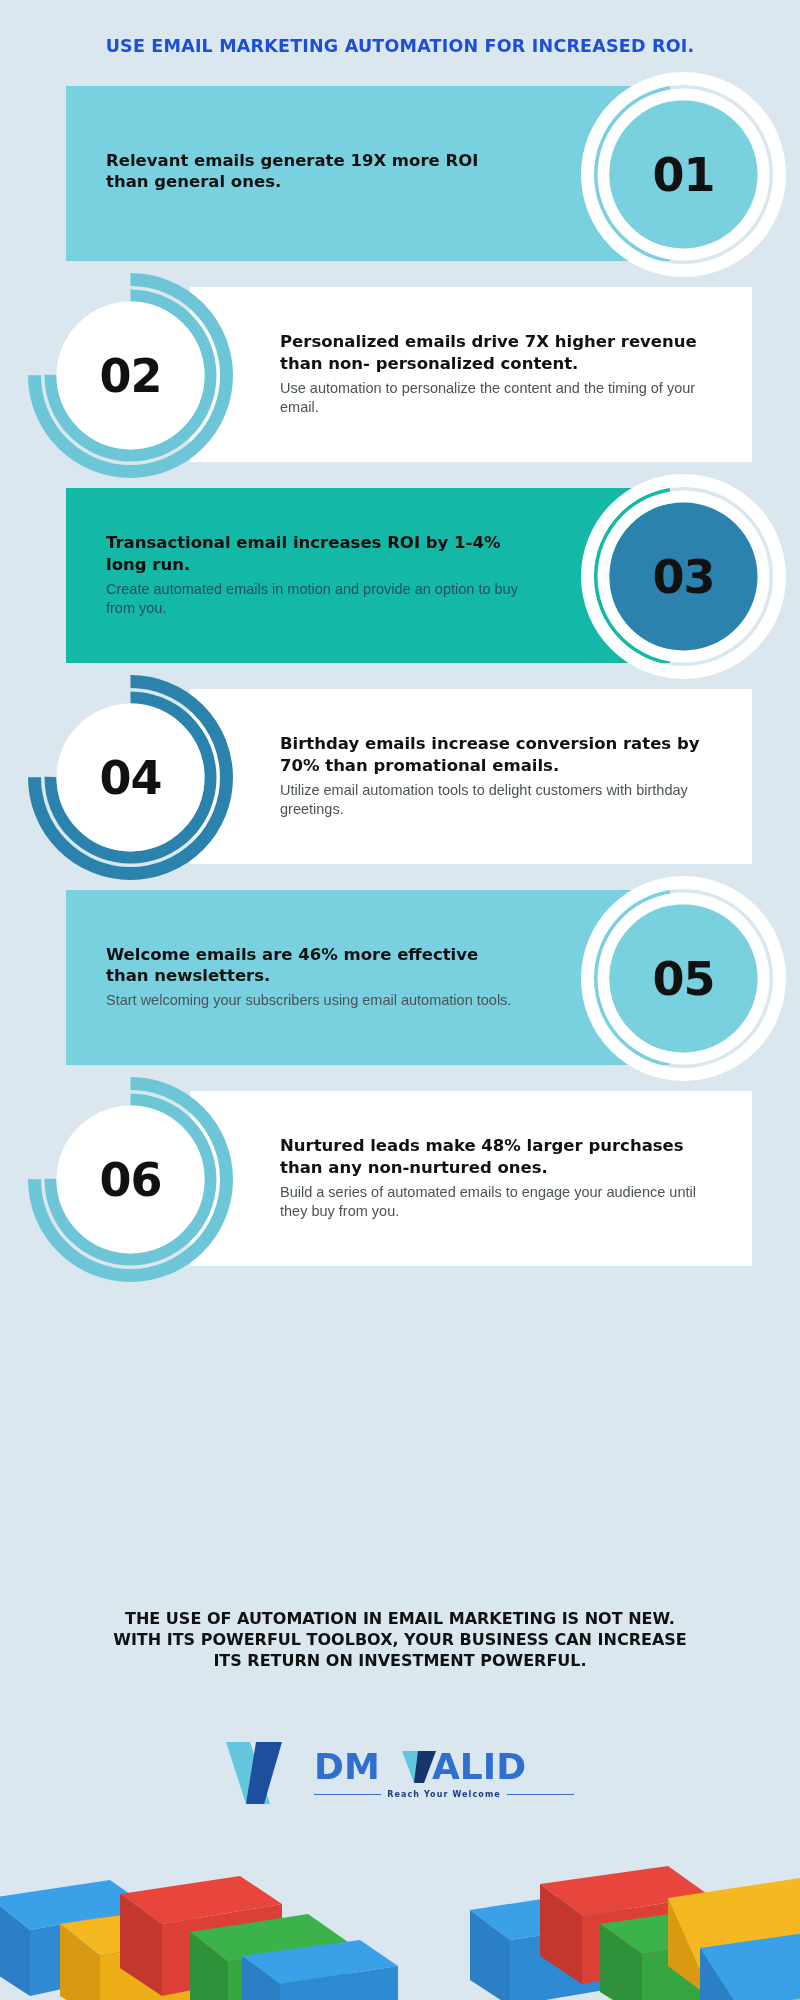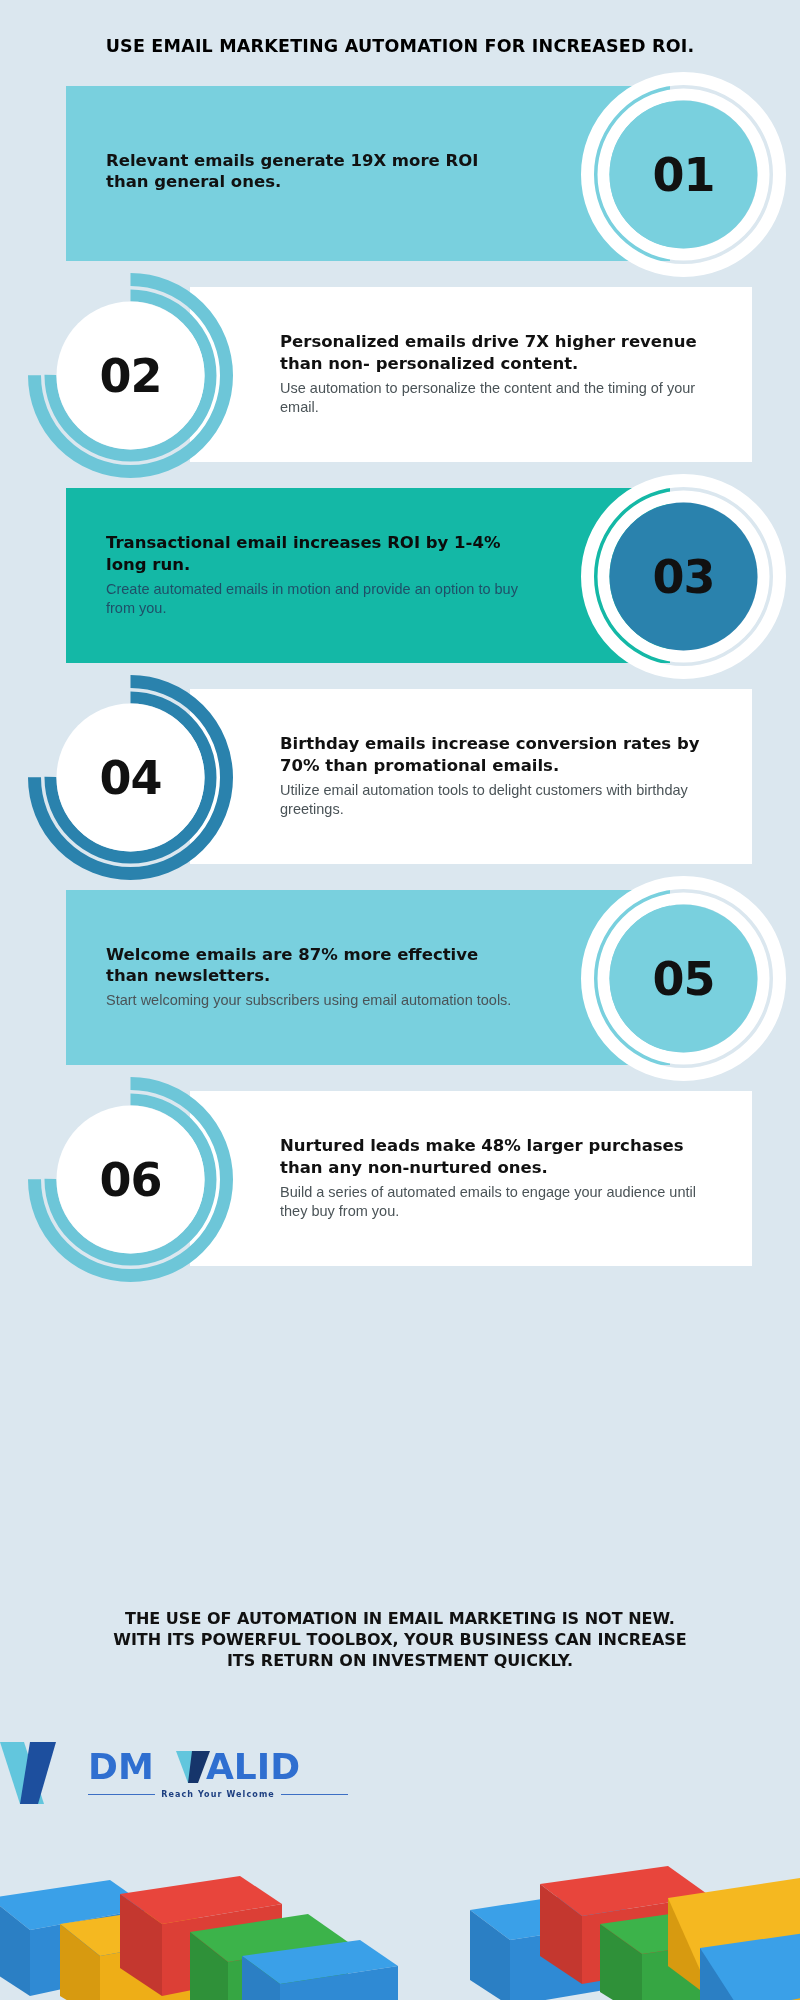--- a/index.html
+++ b/index.html
@@ -13,21 +13,21 @@
 
   
   .header {
     padding:36px 0 0 0;
     text-align:center;
   }
   .header-title {
     font-size:17.5px;
     font-weight:bold;
     letter-spacing:0.2px;
-    color:#000000;
+    color:#1d4ed8;
     font-family:"DejaVu Sans", sans-serif;
   }
 
   
   .cards { position:relative; margin-top:30px; }
 
   .card {
     position:relative;
     height:175px;
     margin-bottom:26px;
@@ -112,21 +112,21 @@
     color:#111;
     font-family:"DejaVu Sans", sans-serif;
   }
 
   
   .logo-wrap {
     position:absolute;
     left:0; right:0;
     top:1742px;
     display:flex;
-    justify-content:flex-start;
+    justify-content:center;
     align-items:center;
     gap:14px;
   }
   .logo-mark { width:74px; height:62px; }
   .logo-txt { position:relative; }
   .logo-word { display:block; }
   .logo-tag {
     display:flex;
     align-items:center;
     gap:6px;
@@ -221,21 +221,21 @@
         <circle cx="102.5" cy="102.5" r="80" fill="none" stroke="#2a82ad" stroke-width="12" stroke-dasharray="377 126" transform="rotate(-90 102.5 102.5)"></circle>
         <circle cx="102.5" cy="102.5" r="74" fill="#ffffff"></circle>
       </svg>
       <div class="badge-num">04</div>
     </div>
   </div>
 
   <div class="card badge-right">
     <div class="card-body panel-teal">
       <div class="card-text">
-        <div class="card-head">Welcome emails are 87% more effective than newsletters.</div>
+        <div class="card-head">Welcome emails are 46% more effective than newsletters.</div>
         <div class="card-sub">Start welcoming your subscribers using email automation tools.</div>
       </div>
     </div>
     <div class="badge">
       <svg viewBox="0 0 205 205">
         <circle cx="102.5" cy="102.5" r="96" fill="none" stroke="#ffffff" stroke-width="13"></circle>
         <circle cx="102.5" cy="102.5" r="80" fill="none" stroke="#ffffff" stroke-width="12"></circle>
         <circle cx="102.5" cy="102.5" r="74" fill="#79d0de"></circle>
       </svg>
       <div class="badge-num">05</div>
@@ -257,21 +257,21 @@
       </svg>
       <div class="badge-num">06</div>
     </div>
   </div>
 
 </div>
 
 <div class="footer">
   <div class="footer-line">THE USE OF AUTOMATION IN EMAIL MARKETING IS NOT NEW.</div>
   <div class="footer-line">WITH ITS POWERFUL TOOLBOX, YOUR BUSINESS CAN INCREASE</div>
-  <div class="footer-line">ITS RETURN ON INVESTMENT QUICKLY.</div>
+  <div class="footer-line">ITS RETURN ON INVESTMENT POWERFUL.</div>
 </div>
 
 <div class="logo-wrap">
   <svg class="logo-mark" viewBox="0 0 74 62">
     <polygon points="0,0 24,0 44,62 20,62" fill="#62c6dd"></polygon>
     <polygon points="30,0 56,0 38,62 20,62" fill="#1d4f9e"></polygon>
   </svg>
   <div class="logo-txt">
     <svg class="logo-word" width="260" height="40" viewBox="0 0 260 40">
       <text x="0" y="32" font-family="DejaVu Sans, sans-serif" font-size="36" font-weight="bold" fill="#2f6fd0">DM</text>

